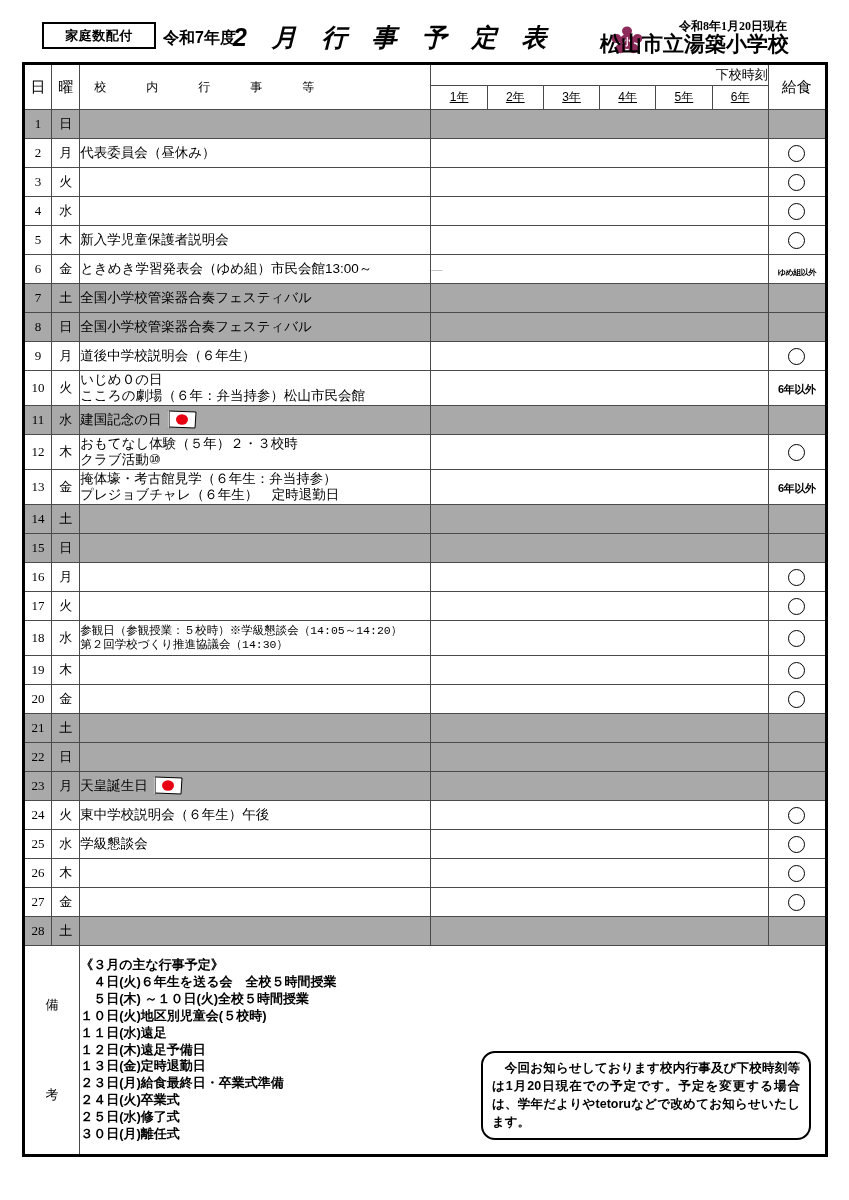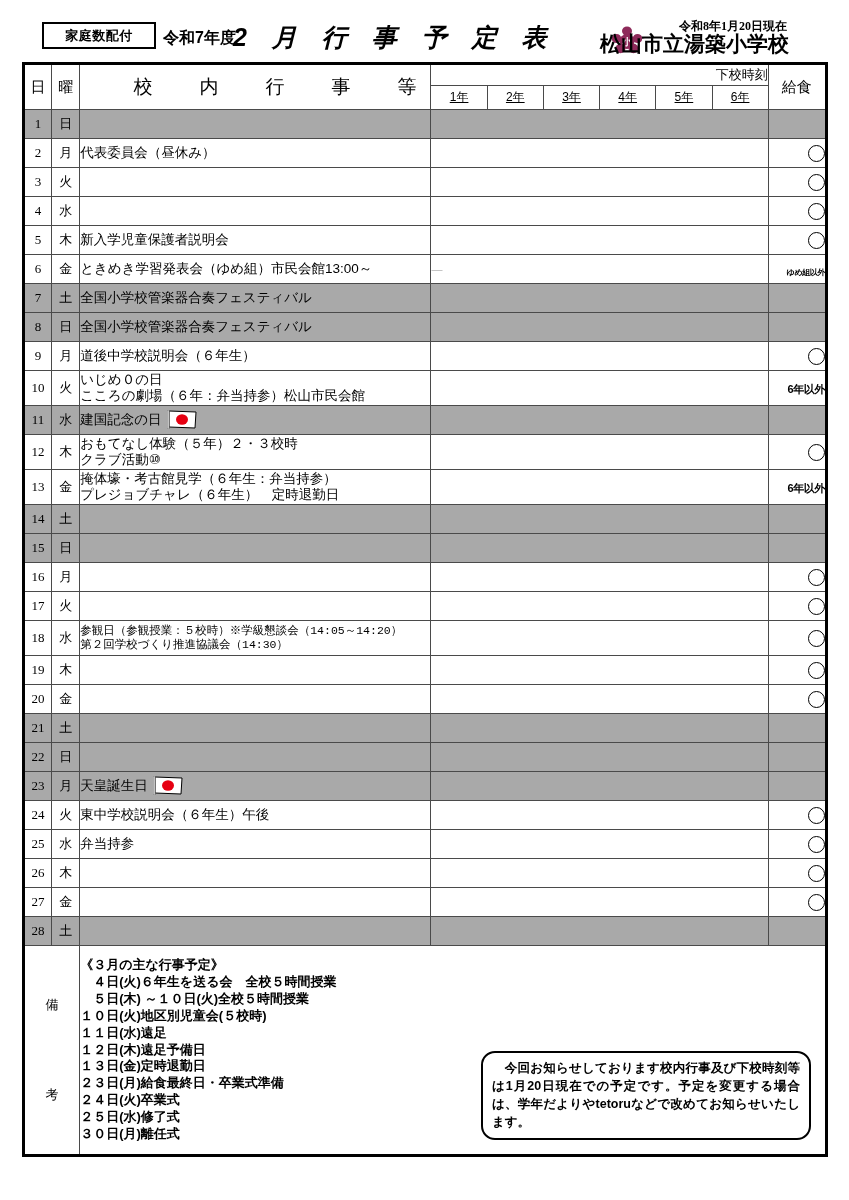--- a/index.html
+++ b/index.html
@@ -113,23 +113,23 @@
     border: 3px solid #000;
     box-sizing: border-box;
   }
 
   th.h-day, th.h-dow {
     font-size: 15px;
     font-weight: 700;
     text-align: center;
   }
   th.h-events {
-    font-size: 19px;
-    font-weight: 700;
-    text-align: right;
+    font-size: 12px;
+    font-weight: 700;
+    text-align: left;
     letter-spacing: 14px;
     text-indent: 14px;
   }
   th.h-dismiss {
     font-size: 13px;
     font-weight: 700;
     text-align: right;
     height: 20px;
   }
   th.h-grade {
@@ -175,21 +175,21 @@
     line-height: 1.25;
     font-family: Liberation Mono, monospace;
   }
   td.c-dismiss {
     text-align: left;
     font-size: 11px;
     padding-left: 5px;
     color: #b5b5b5;
   }
   td.c-lunch {
-    text-align: right;
+    text-align: center;
     font-size: 15px;
   }
   td.c-lunch .mark-o {
     display: inline-block;
     width: 15px;
     height: 15px;
     border: 1.8px solid #000;
     border-radius: 50%;
     vertical-align: middle;
   }
@@ -488,21 +488,21 @@
         <tr class="row">
           <td class="c-day">24</td>
           <td class="c-dow">火</td>
           <td class="c-events">東中学校説明会（６年生）午後</td>
           <td class="c-dismiss" colspan="6"></td>
           <td class="c-lunch"><span class="mark-o"></span></td>
         </tr>
         <tr class="row">
           <td class="c-day">25</td>
           <td class="c-dow">水</td>
-          <td class="c-events">弁当持参</td>
+          <td class="c-events">学級懇談会</td>
           <td class="c-dismiss" colspan="6"></td>
           <td class="c-lunch"><span class="mark-o"></span></td>
         </tr>
         <tr class="row">
           <td class="c-day">26</td>
           <td class="c-dow">木</td>
           <td class="c-events"></td>
           <td class="c-dismiss" colspan="6"></td>
           <td class="c-lunch"><span class="mark-o"></span></td>
         </tr>

